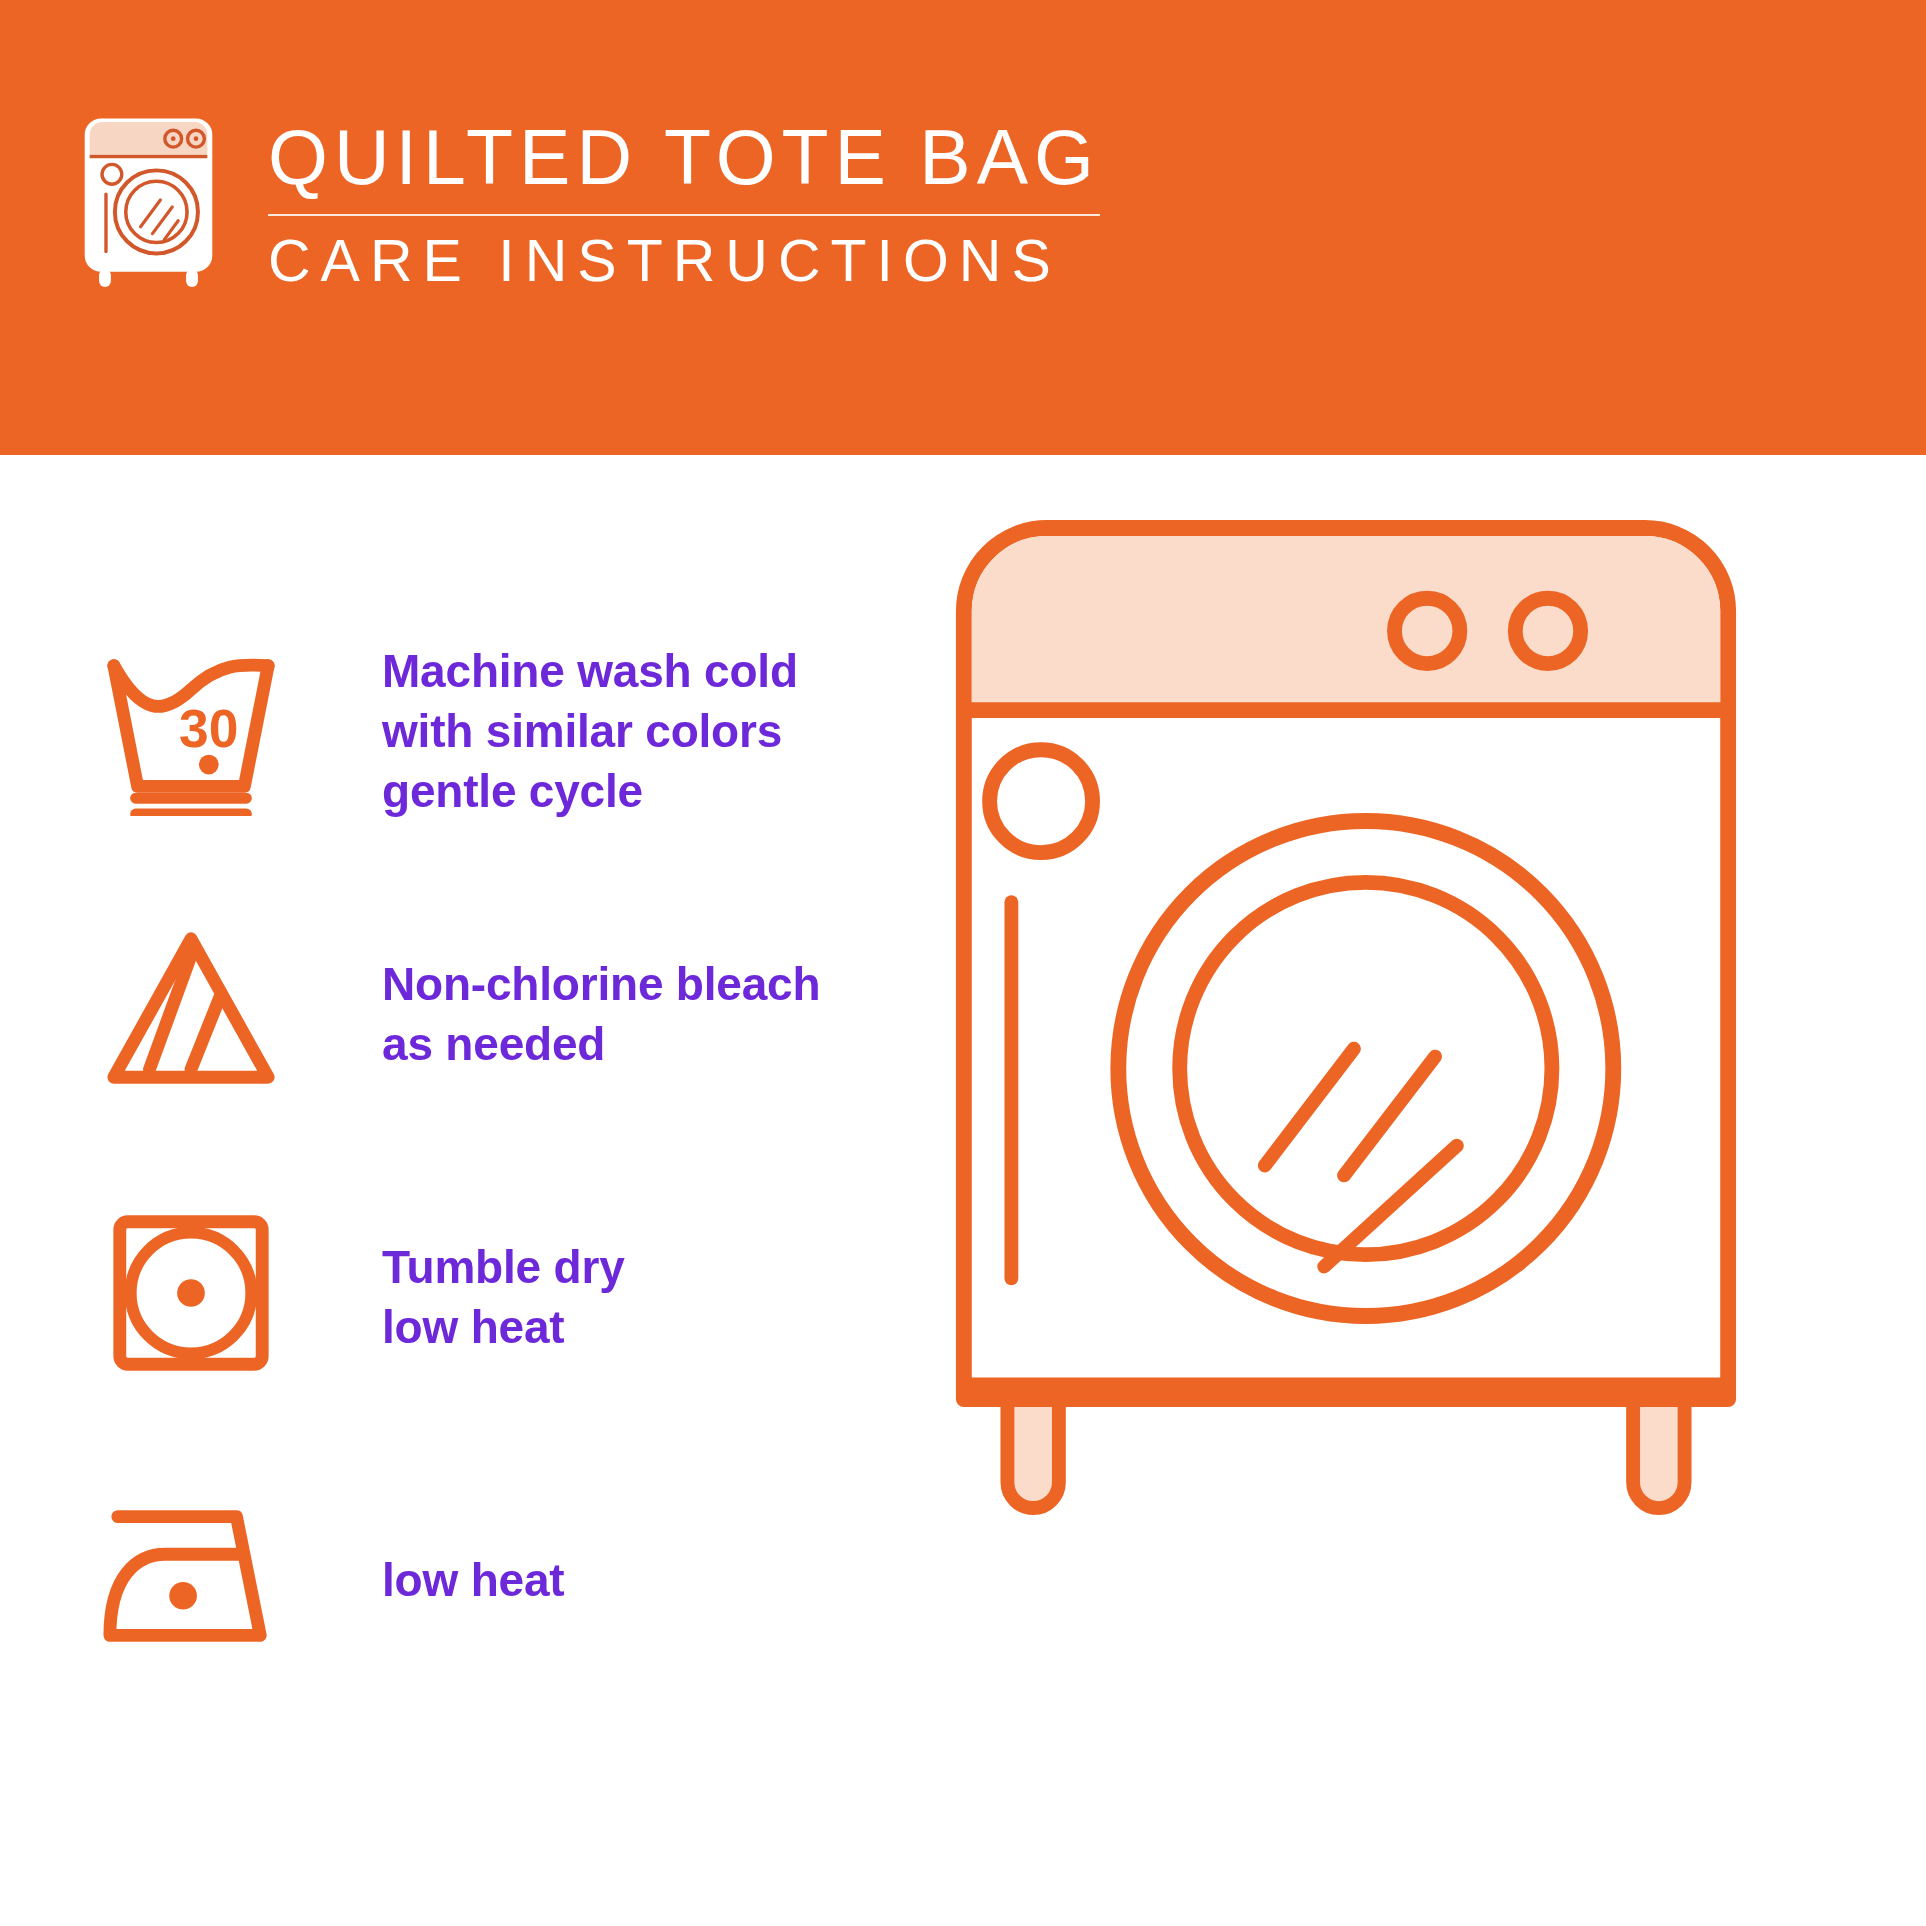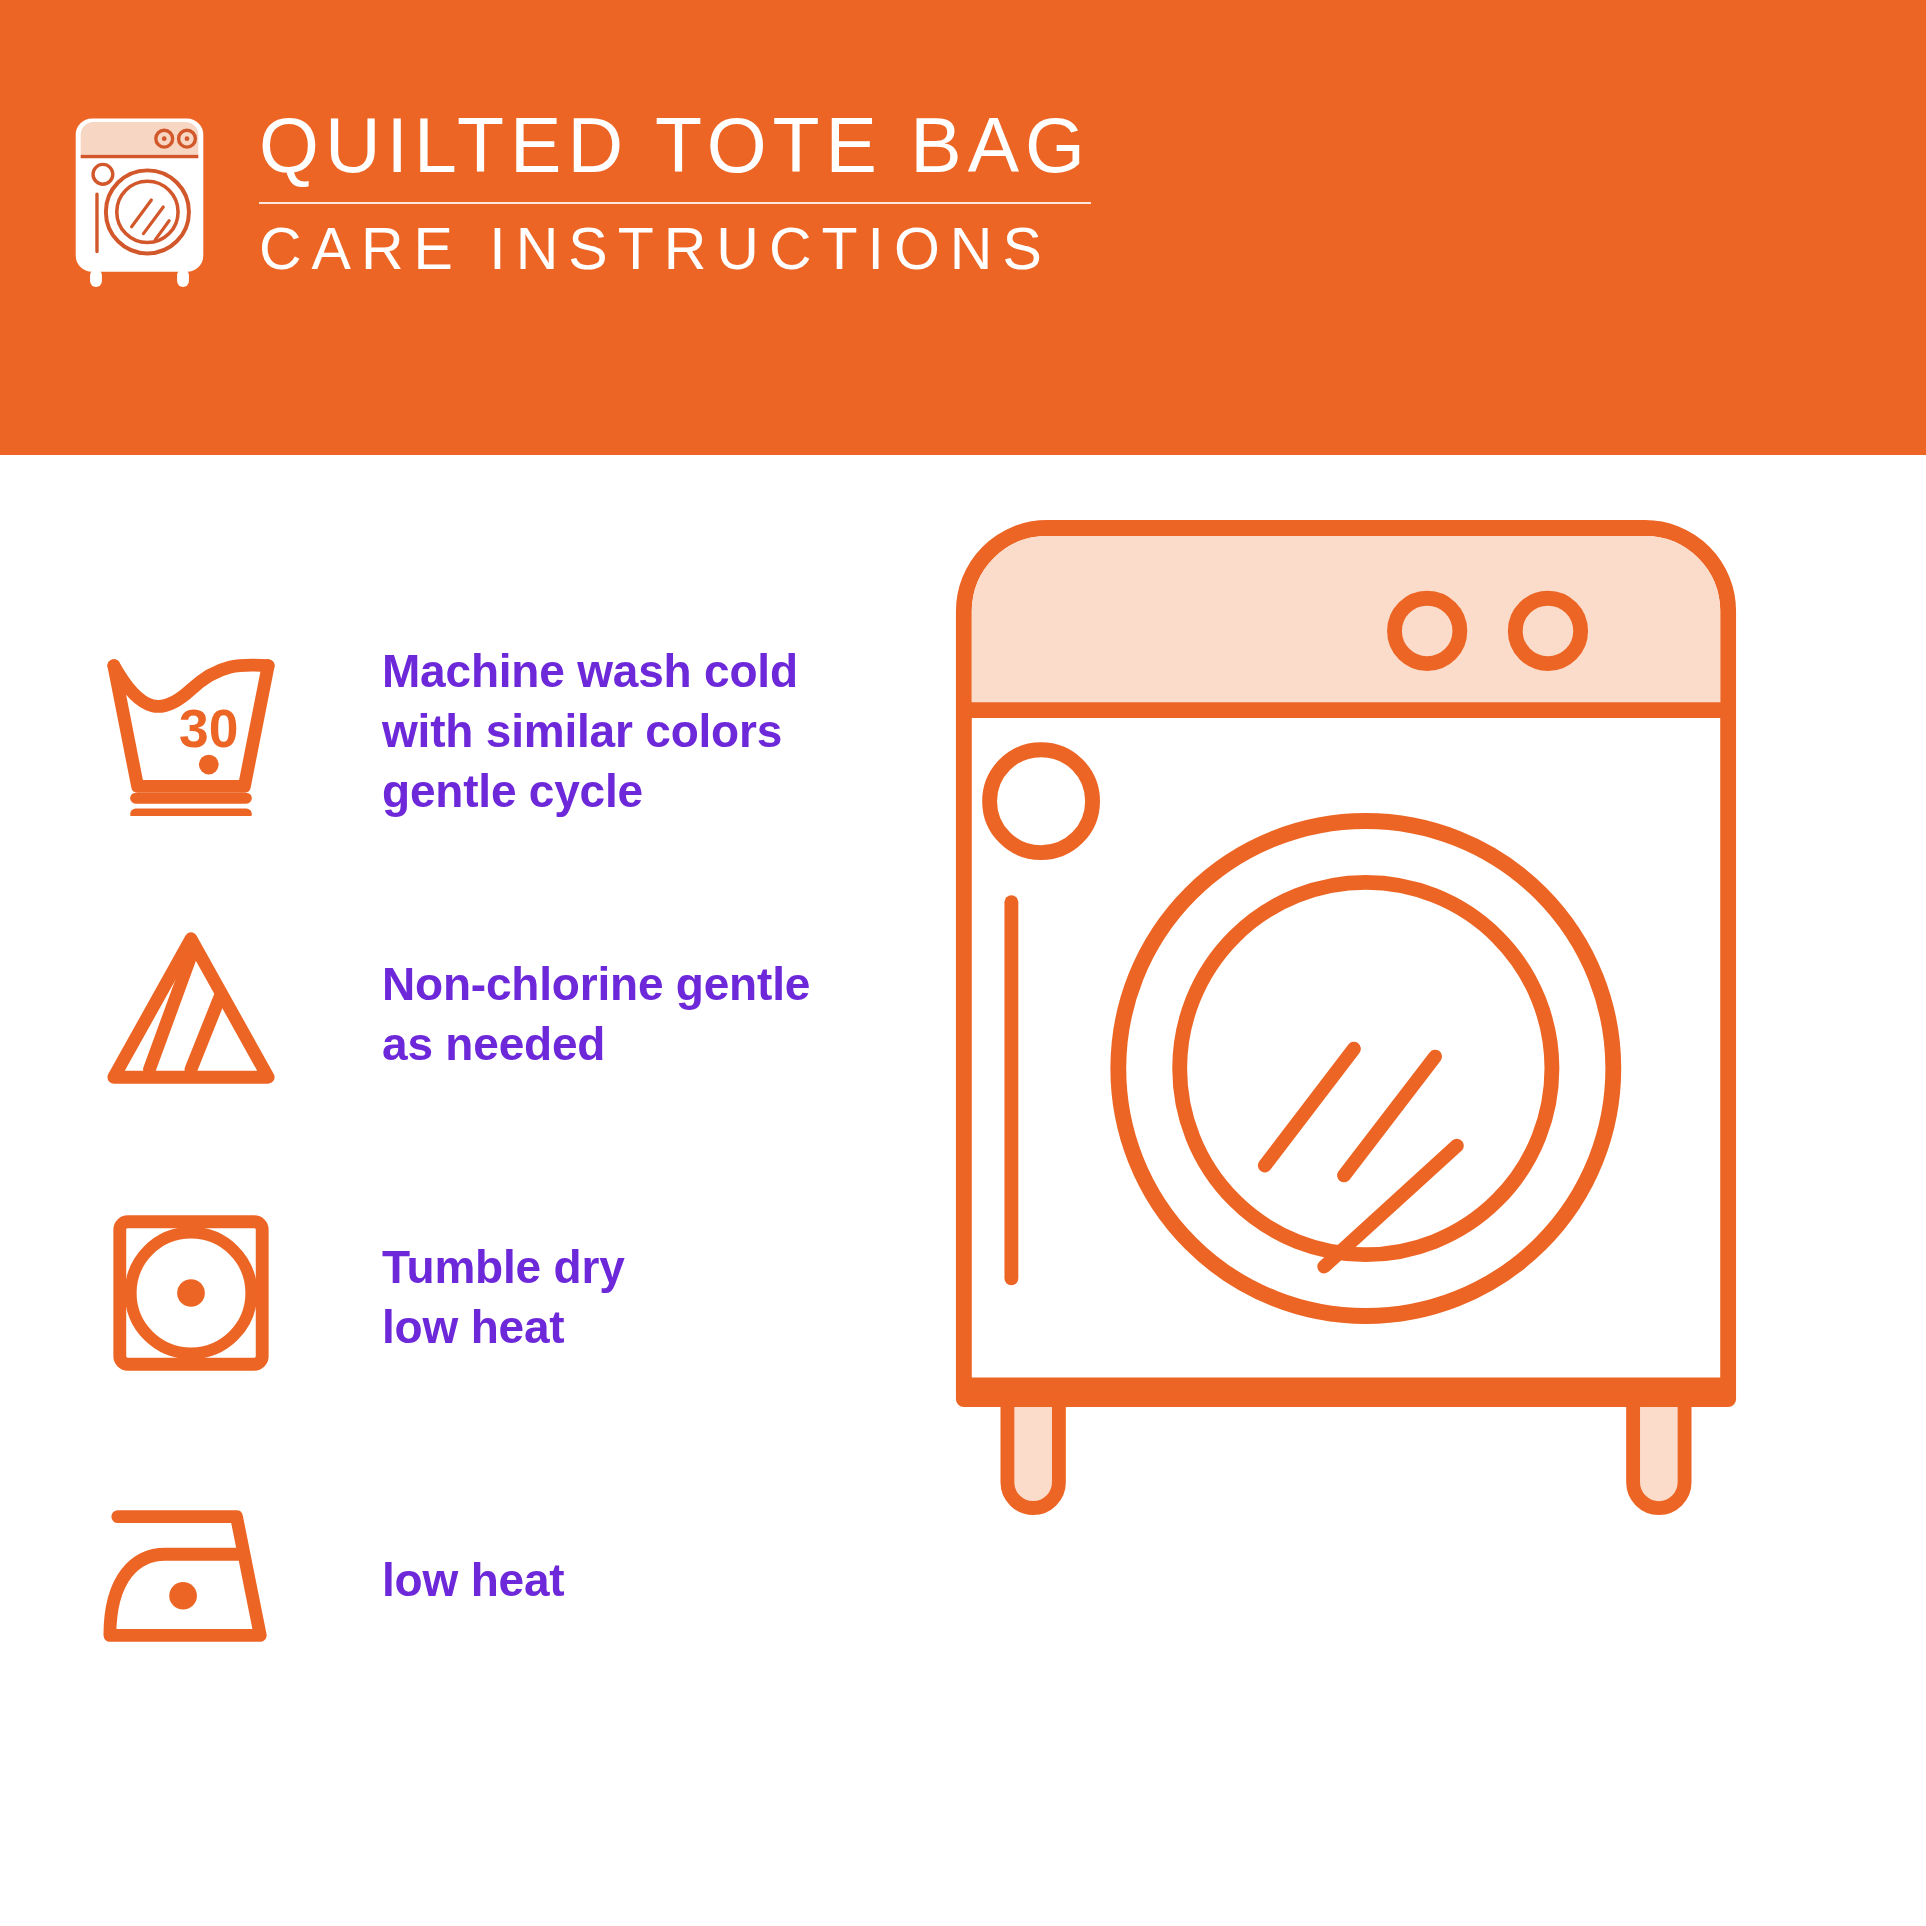--- a/index.html
+++ b/index.html
@@ -20,24 +20,24 @@
     position: absolute;
     left: 0;
     top: 0;
     width: 1927px;
     height: 455px;
     background: #ED6524;
     box-sizing: border-box;
   }
   .header-inner {
     position: absolute;
-    left: 70px;
+    left: 79px;
     top: 107px;
     display: flex;
-    align-items: flex-start;
+    align-items: flex-end;
   }
   .logo-icon {
     width: 139px;
     height: 178px;
     flex: 0 0 auto;
     margin-top: 6px;
   }
   .title-block {
     margin-left: 50px;
     width: 832px;
@@ -189,21 +189,21 @@
 
     <div class="care-row">
       <div class="care-icon">
         <svg viewBox="0 0 200 180" width="198" height="178" fill="none" xmlns="http://www.w3.org/2000/svg">
           <path d="M100 18 L178 158 L22 158 Z" stroke="#ED6524" stroke-width="13" stroke-linecap="round" stroke-linejoin="round"></path>
           <line x1="100" y1="35" x2="58" y2="150" stroke="#ED6524" stroke-width="13" stroke-linecap="round"></line>
           <line x1="130" y1="75" x2="100" y2="150" stroke="#ED6524" stroke-width="13" stroke-linecap="round"></line>
         </svg>
       </div>
       <div class="care-text">
-        <span class="line">Non-chlorine gentle</span>
+        <span class="line">Non-chlorine bleach</span>
         <span class="line">as needed</span>
       </div>
     </div>
 
     <div class="care-row">
       <div class="care-icon">
         <svg viewBox="0 0 200 180" width="198" height="178" fill="none" xmlns="http://www.w3.org/2000/svg">
           <rect x="28" y="18" width="144" height="144" rx="8" stroke="#ED6524" stroke-width="13" fill="none"></rect>
           <circle cx="100" cy="90" r="61" stroke="#ED6524" stroke-width="12" fill="none"></circle>
           <circle cx="100" cy="90" r="14" fill="#ED6524"></circle>

